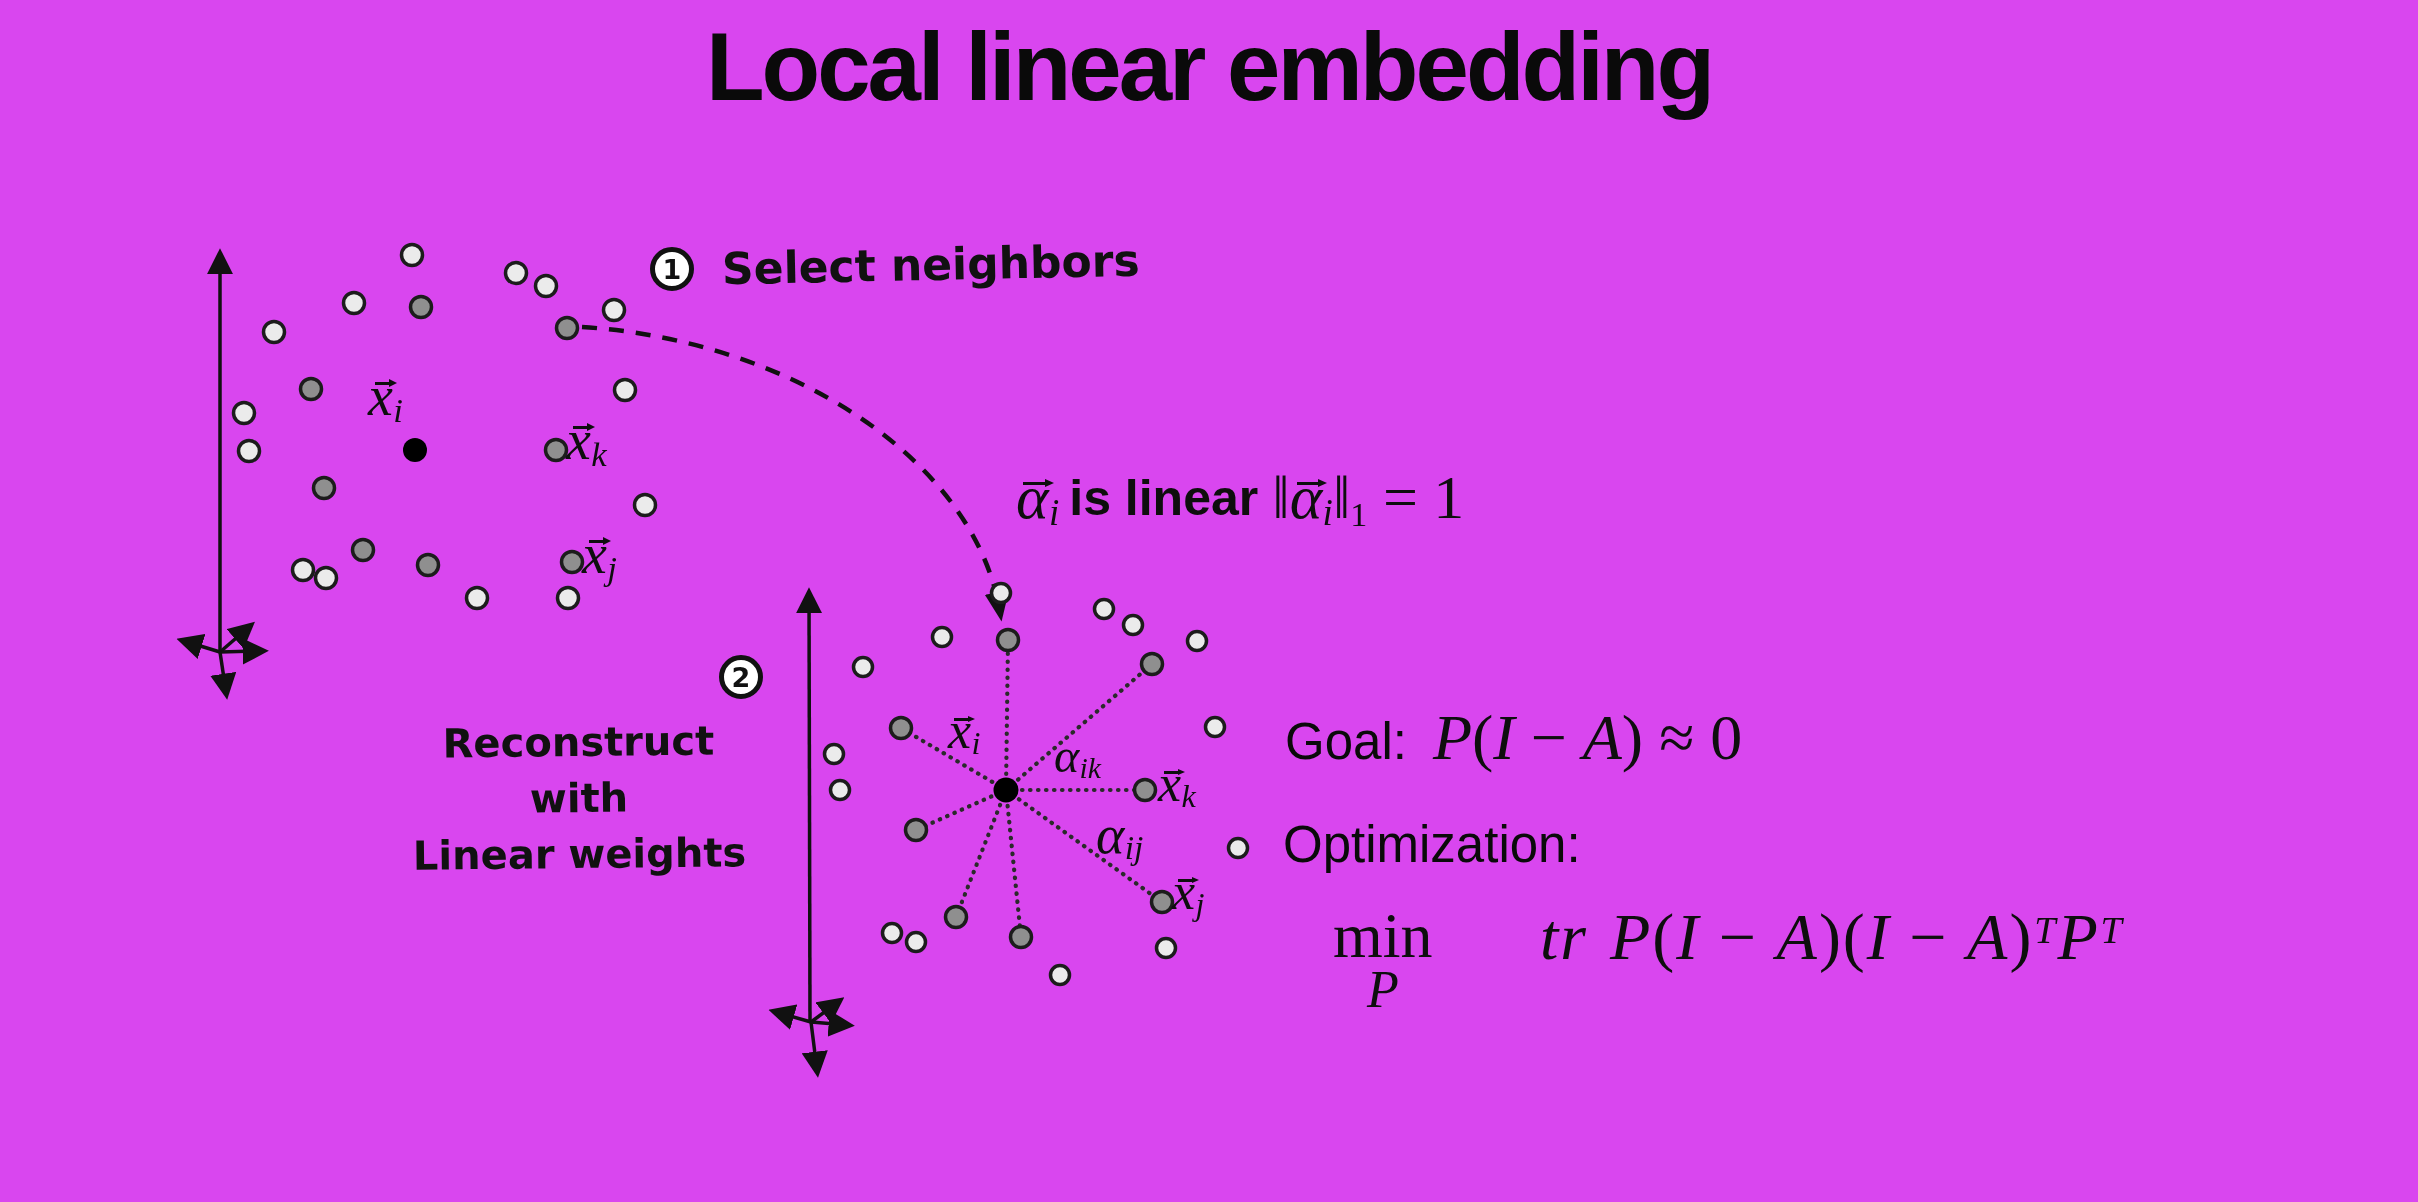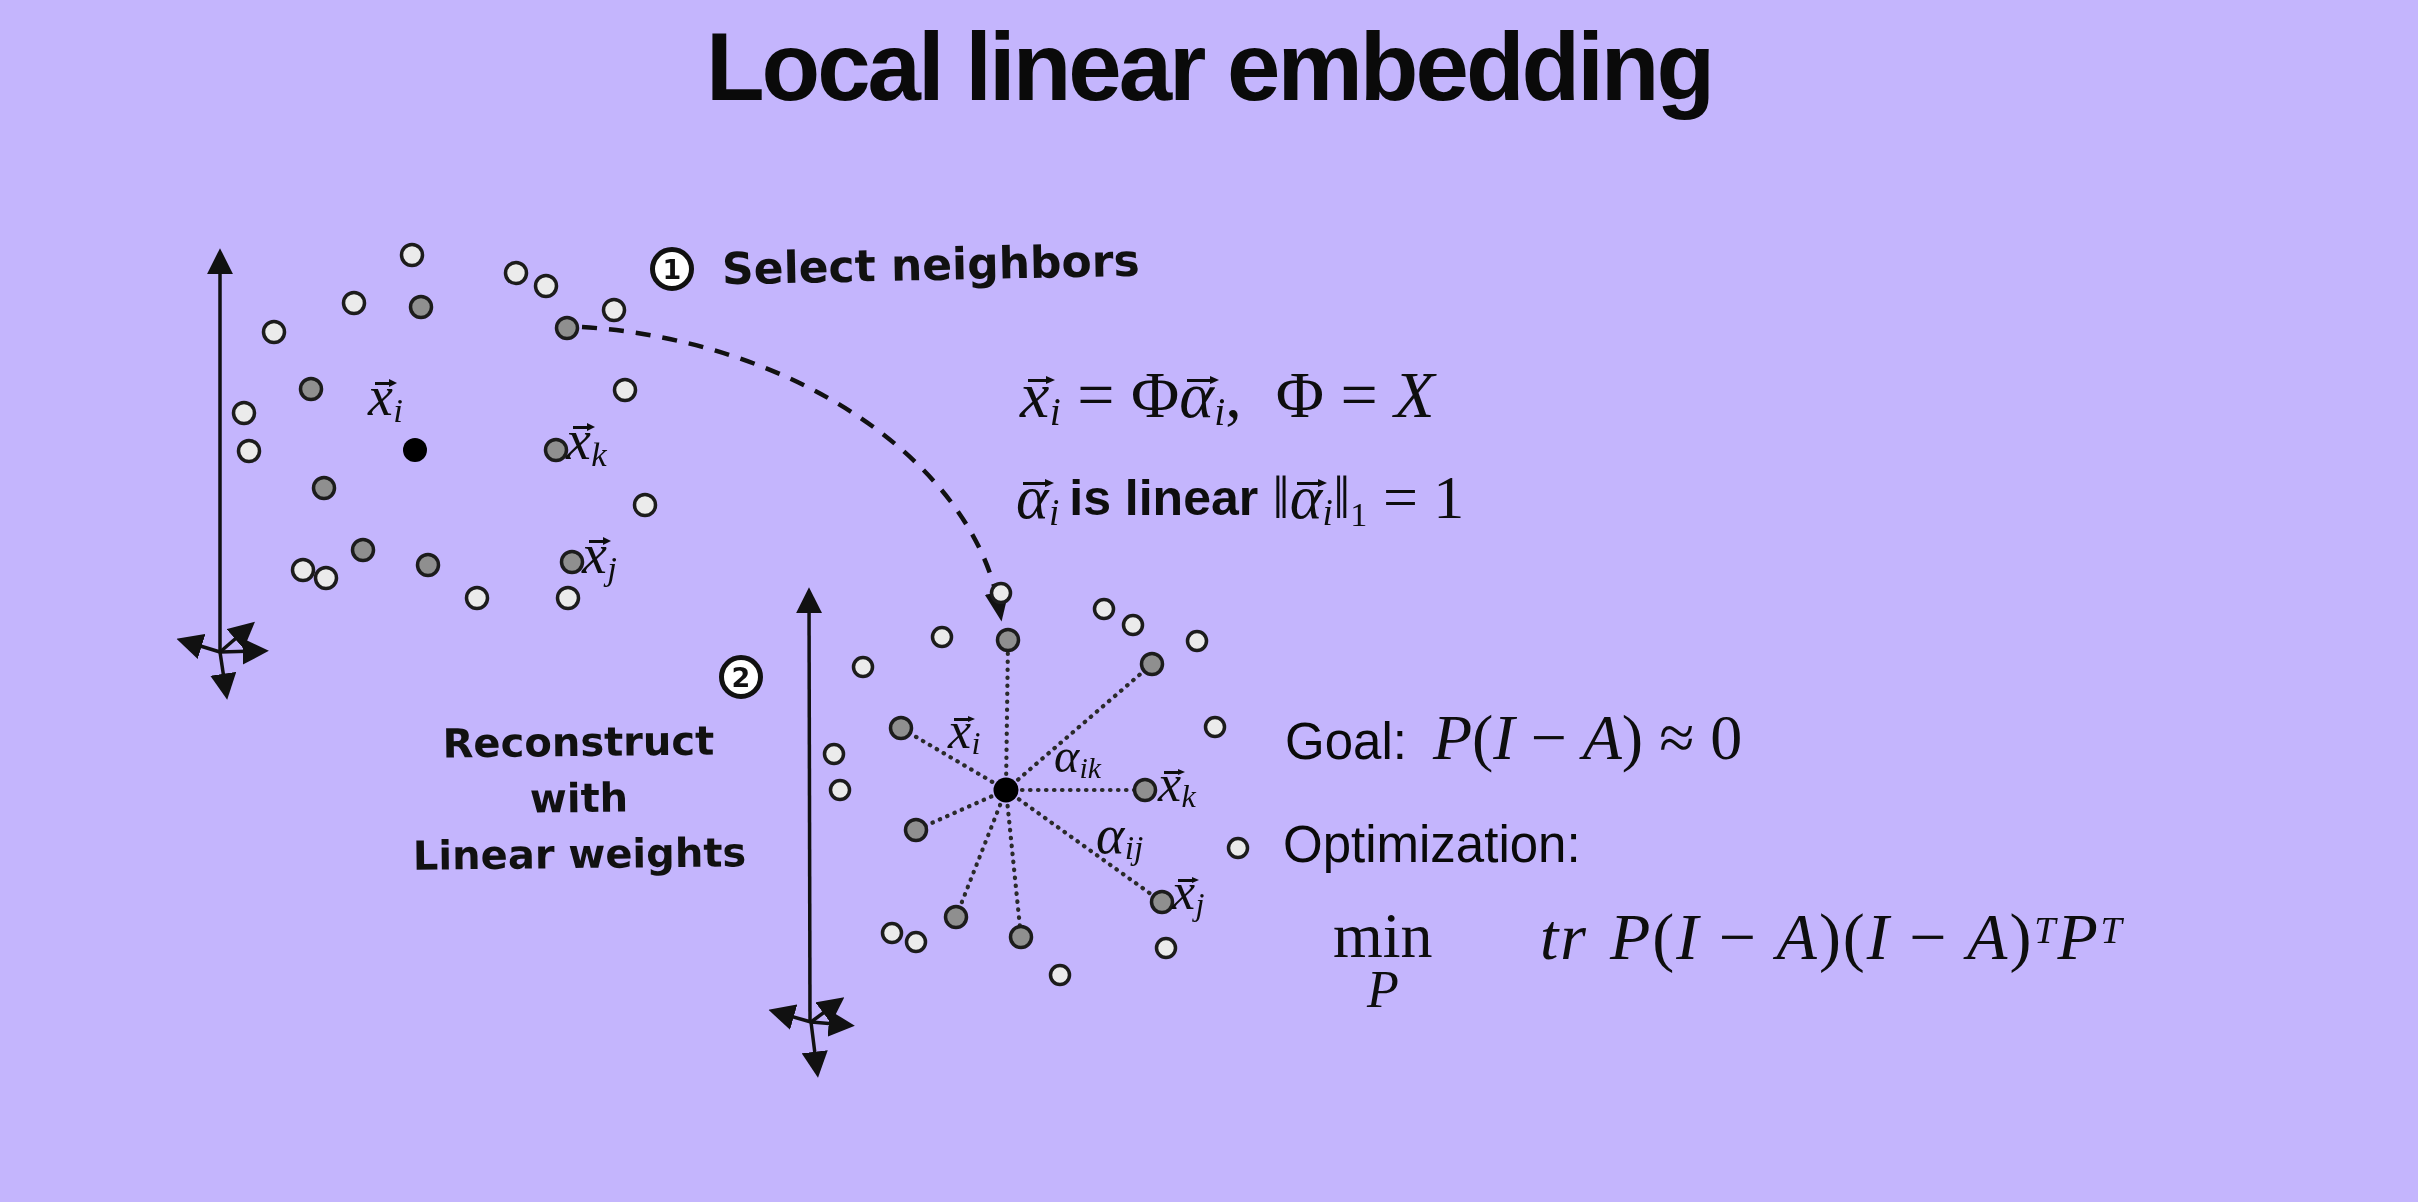--- a/index.html
+++ b/index.html
@@ -1,16 +1,16 @@
 <!DOCTYPE html>
 <html><head>
 <meta charset="utf-8">
 <style>
   html,body{margin:0;padding:0;background:#fff;}
-  .stage{position:relative;width:2418px;height:1202px;background:#c4b5fd;overflow:hidden;
+  .stage{position:relative;width:2418px;height:1202px;background:#d946ef;overflow:hidden;
          font-family:"Liberation Sans",sans-serif;color:#111;}
   #scene{position:absolute;left:0;top:0;}
 
   .page-title{position:absolute;left:0;top:19px;width:2418px;text-align:center;
       font-family:"Liberation Sans",sans-serif;font-weight:700;font-size:96px;line-height:1;
       letter-spacing:-3px;color:#0a0a0a;}
 
   
   .hand{position:absolute;font-family:"DejaVu Sans","Liberation Sans",sans-serif;
         font-weight:700;color:#111;}
@@ -195,23 +195,20 @@
   <div class="plab" id="p2-xk">
     <span class="vec">x</span><span class="sub">k</span>
   </div>
   <div class="plab" id="p2-aij">
     <span class="mi">α</span><span class="sub">ij</span>
   </div>
   <div class="plab" id="p2-xj">
     <span class="vec">x</span><span class="sub">j</span>
   </div>
 
-  <div class="math" id="f1">
-    <span class="vec">x</span><span class="sub">i</span><span class="mr"> = Φ</span><span class="vec">α</span><span class="sub">i</span><span class="mr">,</span><span class="mr" style="margin-left:34px;">Φ = </span><span class="mi">X</span>
-  </div>
 
   <div class="math" id="f2">
     <span class="vec">α</span><span class="sub">i</span><span class="sparse">is linear</span><span class="mr">‖</span><span class="vec">α</span><span class="sub">i</span><span class="mr">‖</span><span class="subr">1</span><span class="mr"> = 1</span>
   </div>
 
 
   <div class="math" id="f4">
     <span class="goal-label">Goal:</span><span class="mi">P</span><span class="mr">(</span><span class="mi">I</span><span class="mr"> − </span><span class="mi">A</span><span class="mr">) ≈ 0</span>
   </div>
 

